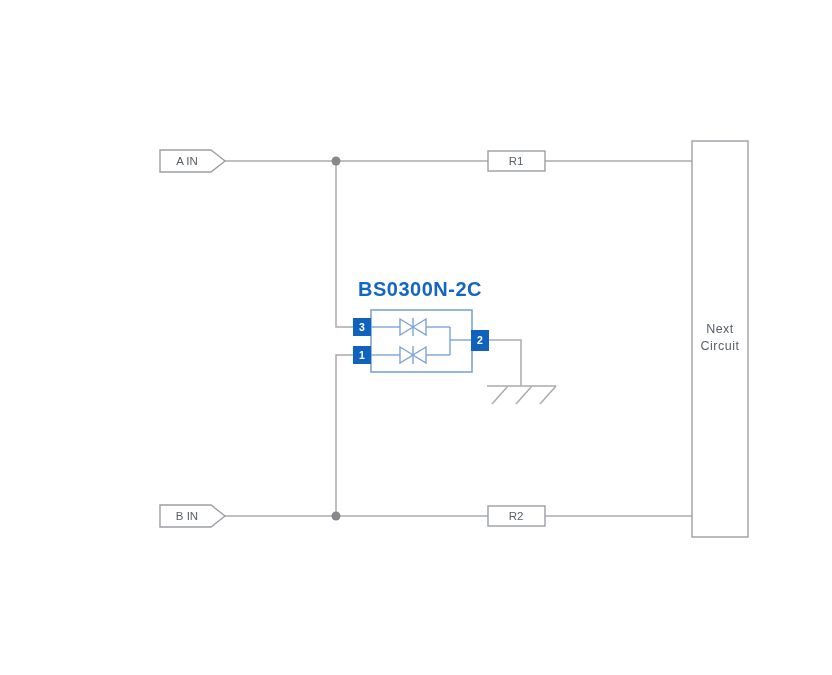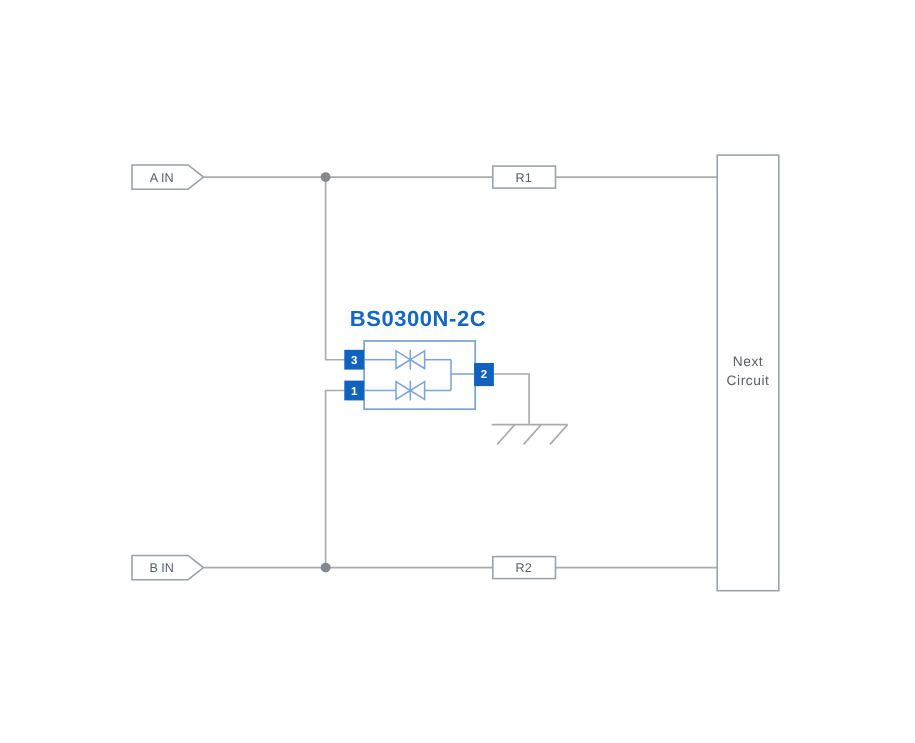--- a/index.html
+++ b/index.html
@@ -1,18 +1,18 @@
 <!DOCTYPE html>
 <html><head>
 <meta charset="utf-8">
 <style>
   * { margin:0; padding:0; box-sizing:border-box; }
   html, body { width:832px; height:675px; }
   body { background:#ffffff; font-family:"Liberation Sans", sans-serif; }
-  .stage { position:relative; width:832px; height:675px; background:#ffffff; overflow:hidden; }
+  .stage { position:relative; width:832px; height:675px; background:#ffffff; overflow:hidden;padding-left:40px; }
   svg text { font-family:"Liberation Sans", sans-serif; }
   .wire { stroke:#a9abad; stroke-width:1.5; fill:none; }
   .box { fill:#ffffff; stroke:#9aa0a6; stroke-width:1.4; }
   .label { fill:#595f66; font-size:11.5px; }
   .nextlabel { fill:#595f66; font-size:12.5px; letter-spacing:0.5px; }
   .junction { fill:#85898d; }
   .comp-line { stroke:#7ca4d8; stroke-width:1.4; fill:none; }
   .comp-body { fill:#ffffff; stroke:#7ca4d8; stroke-width:1.6; }
   .pin-num { fill:#ffffff; font-size:10.5px; font-weight:bold; }
   .title { font-size:20px; font-weight:bold; letter-spacing:0.5px; }

